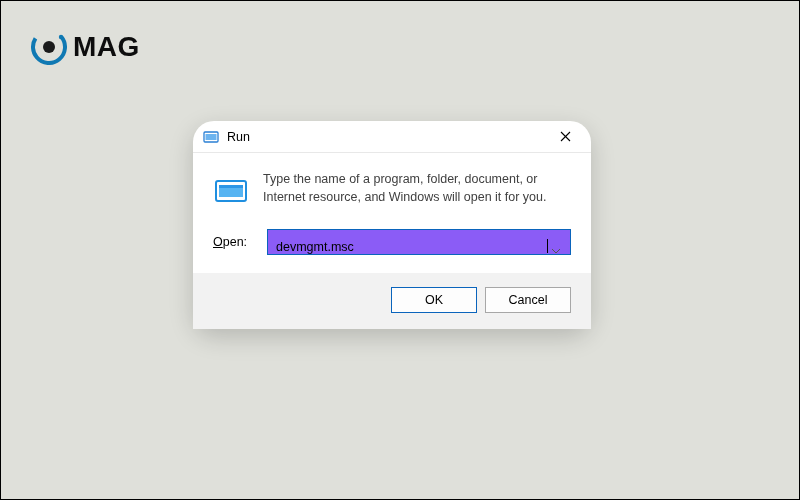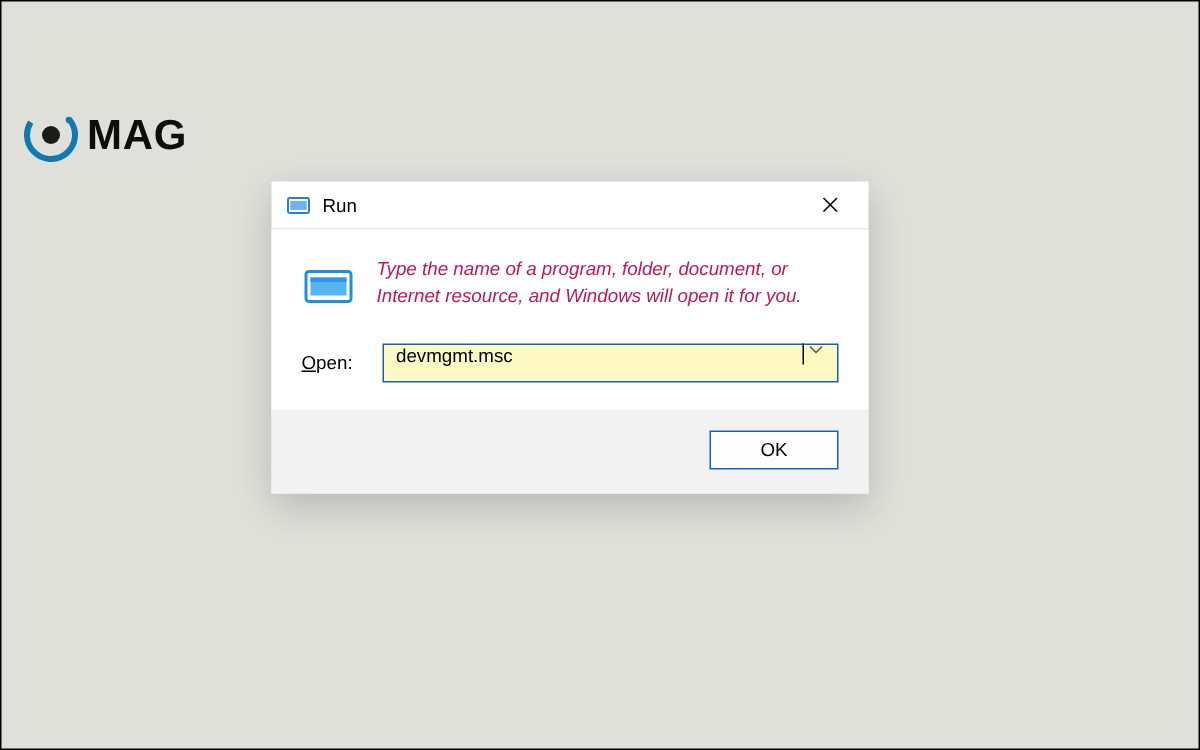--- a/index.html
+++ b/index.html
@@ -8,44 +8,44 @@
       height: 500px;
       background: #dfe0da;
       font-family: "Segoe UI", Tahoma, sans-serif;
       position: relative;
       overflow: hidden;
       border: 1px solid #000;
     }
     .logo {
       position: absolute;
       top: 28px;
-      left: 15px;
+      left: 30px;
       display: flex;
       align-items: center;
       gap: 6px;
-      margin-top: 43px;
     }
     .logo-c {
       width: 36px;
       height: 36px;
       position: relative;
     }
     .logo-text {
       font-size: 28px;
       font-weight: 800;
       letter-spacing: 0.5px;
       color: #0d0d0d;
     }
     .dialog {
       position: absolute;
-      left: 180px;
+      left: 192px;
       top: 120px;
       width: 398px;
       background: #fff;
       box-shadow: 0 8px 24px rgba(0,0,0,0.18);
+      border-radius: 21px;
     }
     .titlebar {
       height: 32px;
       display: flex;
       align-items: center;
       padding: 0 8px 0 10px;
       border-bottom: 1px solid #e8e8e8;
     }
     .titlebar-icon {
       width: 16px;
@@ -76,45 +76,44 @@
     }
     .big-icon {
       width: 36px;
       height: 36px;
       flex-shrink: 0;
       margin-top: 2px;
     }
     .desc {
       font-size: 12.5px;
       line-height: 1.4;
-      color: #be185d;
-      font-style: italic;
+      color: #404040;
     }
     .open-row {
       display: flex;
       align-items: center;
       padding: 6px 20px 18px 20px;
       gap: 16px;
       background: #fff;
     }
     .open-label {
       font-size: 12.5px;
       color: #000;
       min-width: 38px;
     }
     .open-label .ul { text-decoration: underline; }
     .combo {
       flex: 1;
       height: 26px;
       border: 1px solid #0a64bc;
       display: flex;
-      align-items: flex-start;
+      align-items: flex-end;
       padding: 0 6px 0 8px;
       position: relative;
-      background: #fef9c3;
+      background: #8b5cf6;
     }
     .combo-text {
       font-size: 12.5px;
       color: #000;
       flex: 1;
       position: relative;
     }
     .caret {
       display: inline-block;
       width: 1px;
@@ -208,14 +207,17 @@
           <polyline points="1,1 5,5 9,1" fill="none" stroke="#555" stroke-width="1"></polyline>
         </svg>
       </div>
     </div>
   </div>
 
   <div class="button-row">
     <div class="btn btn-primary">
       <span>OK</span>
     </div>
+    <div class="btn">
+      <span>Cancel</span>
+    </div>
   </div>
 </div>
 
 </body></html>

